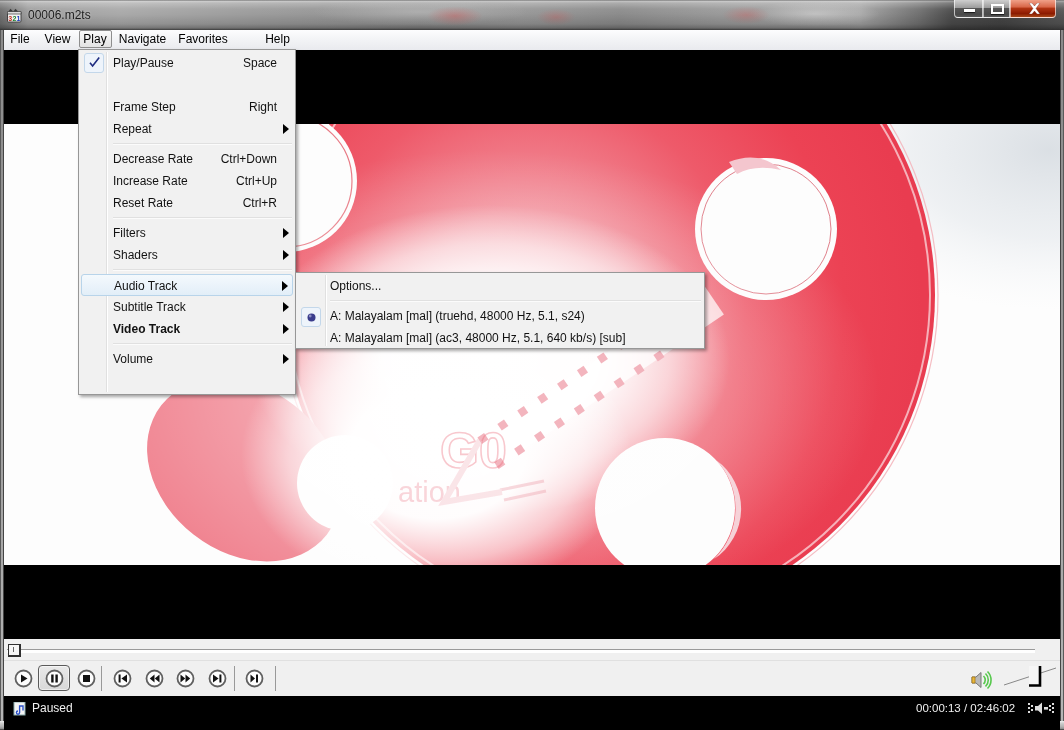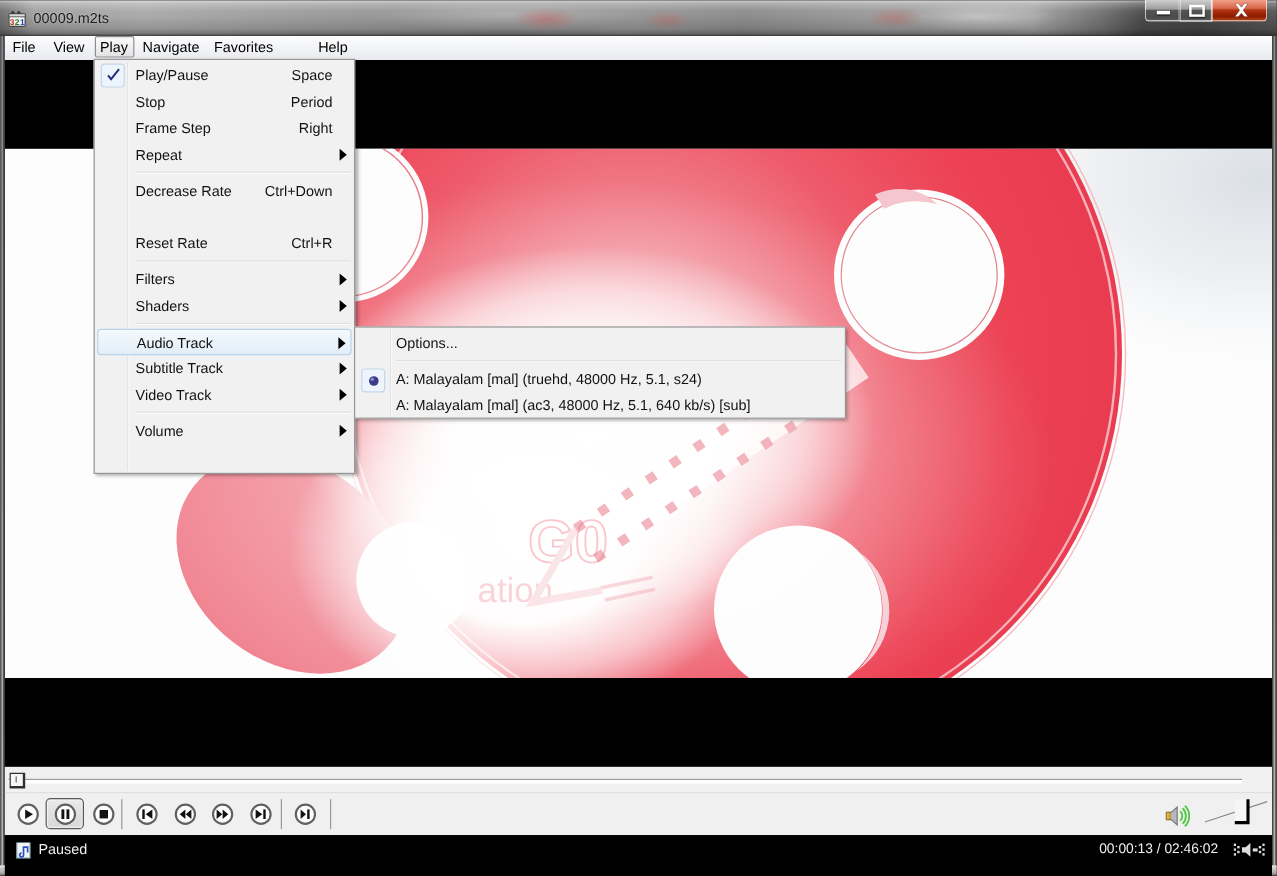--- a/index.html
+++ b/index.html
@@ -161,21 +161,21 @@
     <text x="436" y="418" font-size="50" font-weight="bold" fill="none" stroke="#ec6575" stroke-width="1.6" font-family="Liberation Sans">G0</text>
     <text x="394" y="452" font-size="29" fill="#ee8b98" font-family="Liberation Sans">ation</text>
     <path d="M 496 440 l 44 -9 M 500 450 l 42 -9" stroke="#eb94a1" stroke-width="3" fill="none"></path>
     <path d="M 476 390 l -36 62 l 58 -10" stroke="#f3b7c0" stroke-width="6" fill="none"></path>
    </g>
  </g>
 </svg>
 </div>
 
 <div class="abs" id="titlebar"></div>
-<div class="abs" id="title-text">00009.m2ts</div>
+<div class="abs" id="title-text">00006.m2ts</div>
 <div class="abs" style="left:7px;top:8px;width:15px;height:15px;">
 <svg width="15" height="15" viewBox="0 0 15 15">
   <rect x="0.5" y="3.5" width="13.5" height="10.5" rx="1" fill="#f2f2f2" stroke="#444" stroke-width="1"></rect>
   <path d="M0.5 3.5 L14 3.5 L14 6 L0.5 6 Z" fill="#ddd" stroke="#444" stroke-width=".7"></path>
   <path d="M1.5 3.5 L3.5 0.8 L6 3.5 Z" fill="#3a3a3a"></path>
   <path d="M6.5 3.5 L8.5 0.8 L11 3.5 Z" fill="#3a3a3a"></path>
   <text x="1.2" y="12.5" font-size="7" font-weight="bold" fill="#c03020" font-family="Liberation Sans">3</text>
   <text x="5.4" y="12.5" font-size="7" font-weight="bold" fill="#208030" font-family="Liberation Sans">2</text>
   <text x="9.6" y="12.5" font-size="7" font-weight="bold" fill="#2040c0" font-family="Liberation Sans">1</text>
 </svg>
@@ -299,37 +299,37 @@
 <div class="abs menu" id="mainmenu">
   <div class="gutline" style="left:27px;"></div>
   <div class="mi" style="top:2px;">
       <div class="checkbox"></div>
     <svg style="position:absolute;left:7px;top:4px;" width="13" height="13" viewBox="0 0 13 13">
       <path d="M2 6.8 L4.6 10 L11.2 1.6" stroke="#1f2c80" stroke-width="1.6" fill="none"></path>
       </svg>
     <div class="lab">Play/Pause</div>
       <div class="acc">Space</div>
     </div>
-  <div class="mi" style="top:24px;">
-      <div class="lab">Stop</div>
-      <div class="acc">Period</div>
-    </div>
   <div class="mi" style="top:46px;">
       <div class="lab">Frame Step</div>
       <div class="acc">Right</div>
     </div>
   <div class="mi" style="top:68px;">
       <div class="lab">Repeat</div>
       <div class="arrow"></div>
     </div>
   <div class="msep" style="top:93px;"></div>
   <div class="mi" style="top:98px;">
       <div class="lab">Decrease Rate</div>
       <div class="acc">Ctrl+Down</div>
     </div>
+  <div class="mi" style="top:120px;">
+      <div class="lab">Increase Rate</div>
+      <div class="acc">Ctrl+Up</div>
+    </div>
   <div class="mi" style="top:142px;">
       <div class="lab">Reset Rate</div>
       <div class="acc">Ctrl+R</div>
     </div>
   <div class="msep" style="top:167px;"></div>
   <div class="mi" style="top:172px;">
       <div class="lab">Filters</div>
       <div class="arrow"></div>
     </div>
   <div class="mi" style="top:194px;">
@@ -338,21 +338,21 @@
     </div>
   <div class="msep" style="top:219px;"></div>
   <div class="mi hilite" style="top:224px;">
       <div class="lab">Audio Track</div>
       <div class="arrow"></div>
     </div>
   <div class="mi" style="top:246px;">
       <div class="lab">Subtitle Track</div>
       <div class="arrow"></div>
     </div>
-  <div class="mi" style="top:268px;">
+  <div class="mi" style="top:268px;font-weight:bold;">
       <div class="lab">Video Track</div>
       <div class="arrow"></div>
     </div>
   <div class="msep" style="top:293px;"></div>
   <div class="mi" style="top:298px;">
       <div class="lab">Volume</div>
       <div class="arrow"></div>
     </div>
 </div>
 

